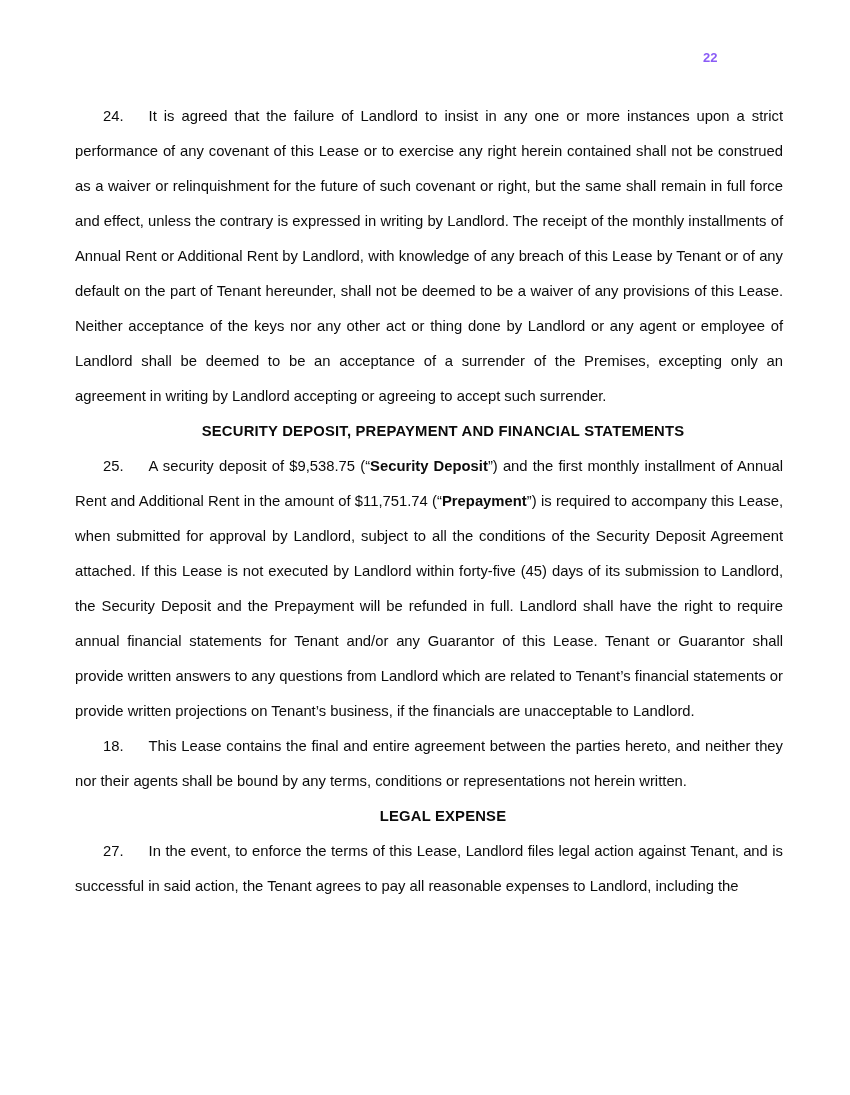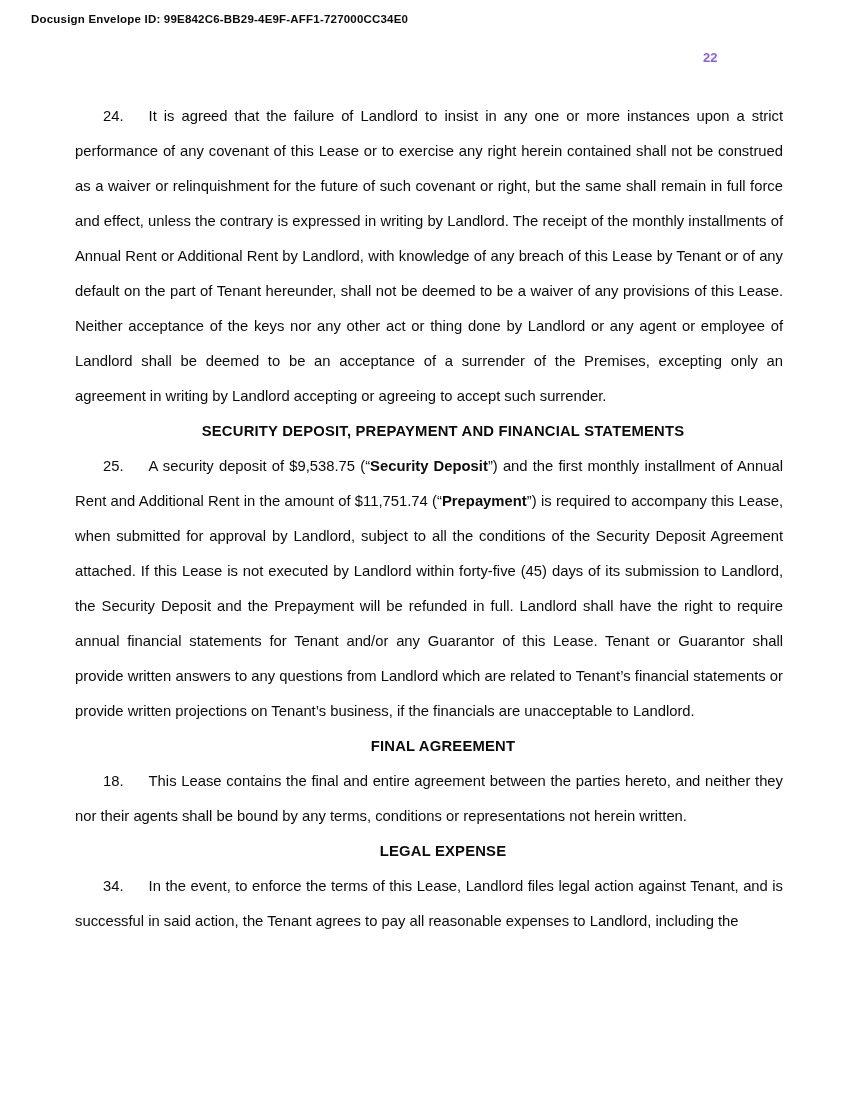--- a/index.html
+++ b/index.html
@@ -71,37 +71,35 @@
     height: 3px;
     background: #b5b5b5;
     border-radius: 50%;
   }
 </style>
 </head>
 <body>
 
 <div class="page">
 
-  <div class="docusign-header">Docusign Envelope ID: 99E842C6-BB29-4E9F-AFF1-727000CC34E0</div>
 
   <div class="page-number">22</div>
 
   <div class="doc-body">
 
     <p class="para"><span class="pnum">24.</span><span>It is agreed that the failure of Landlord to insist in any one or more instances upon a strict performance of any covenant of this Lease or to exercise any right herein contained shall not be construed as a waiver or relinquishment for the future of such covenant or right, but the same shall remain in full force and effect, unless the contrary is expressed in writing by Landlord. The receipt of the monthly installments of Annual Rent or Additional Rent by Landlord, with knowledge of any breach of this Lease by Tenant or of any default on the part of Tenant hereunder, shall not be deemed to be a waiver of any provisions of this Lease. Neither acceptance of the keys nor any other act or thing done by Landlord or any agent or employee of Landlord shall be deemed to be an acceptance of a surrender of the Premises, excepting only an agreement in writing by Landlord accepting or agreeing to accept such surrender.</span></p>
 
     <h2 class="section-heading">SECURITY DEPOSIT, PREPAYMENT AND FINANCIAL STATEMENTS</h2>
 
     <p class="para"><span class="pnum">25.</span><span>A security deposit of $9,538.75 (“</span><span class="defined-term">Security Deposit</span><span>”) and the first monthly installment of Annual Rent and Additional Rent in the amount of $11,751.74 (“</span><span class="defined-term">Prepayment</span><span>”) is required to accompany this Lease, when submitted for approval by Landlord, subject to all the conditions of the Security Deposit Agreement attached. If this Lease is not executed by Landlord within forty-five (45) days of its submission to Landlord, the Security Deposit and the Prepayment will be refunded in full. Landlord shall have the right to require annual financial statements for Tenant and/or any Guarantor of this Lease. Tenant or Guarantor shall provide written answers to any questions from Landlord which are related to Tenant’s financial statements or provide written projections on Tenant’s business, if the financials are unacceptable to Landlord.</span></p>
 
-    <h2 class="section-heading">FINAL AGREEMENT</h2>
 
     <p class="para"><span class="pnum">18.</span><span>This Lease contains the final and entire agreement between the parties hereto, and neither they nor their agents shall be bound by any terms, conditions or representations not herein written.</span></p>
 
     <h2 class="section-heading">LEGAL EXPENSE</h2>
 
-    <p class="para"><span class="pnum">34.</span><span>In the event, to enforce the terms of this Lease, Landlord files legal action against Tenant, and is successful in said action, the Tenant agrees to pay all reasonable expenses to Landlord, including the</span></p>
+    <p class="para"><span class="pnum">27.</span><span>In the event, to enforce the terms of this Lease, Landlord files legal action against Tenant, and is successful in said action, the Tenant agrees to pay all reasonable expenses to Landlord, including the</span></p>
 
   </div>
 
   <div class="artifact-dot"></div>
 
 </div>
 
 </body></html>

